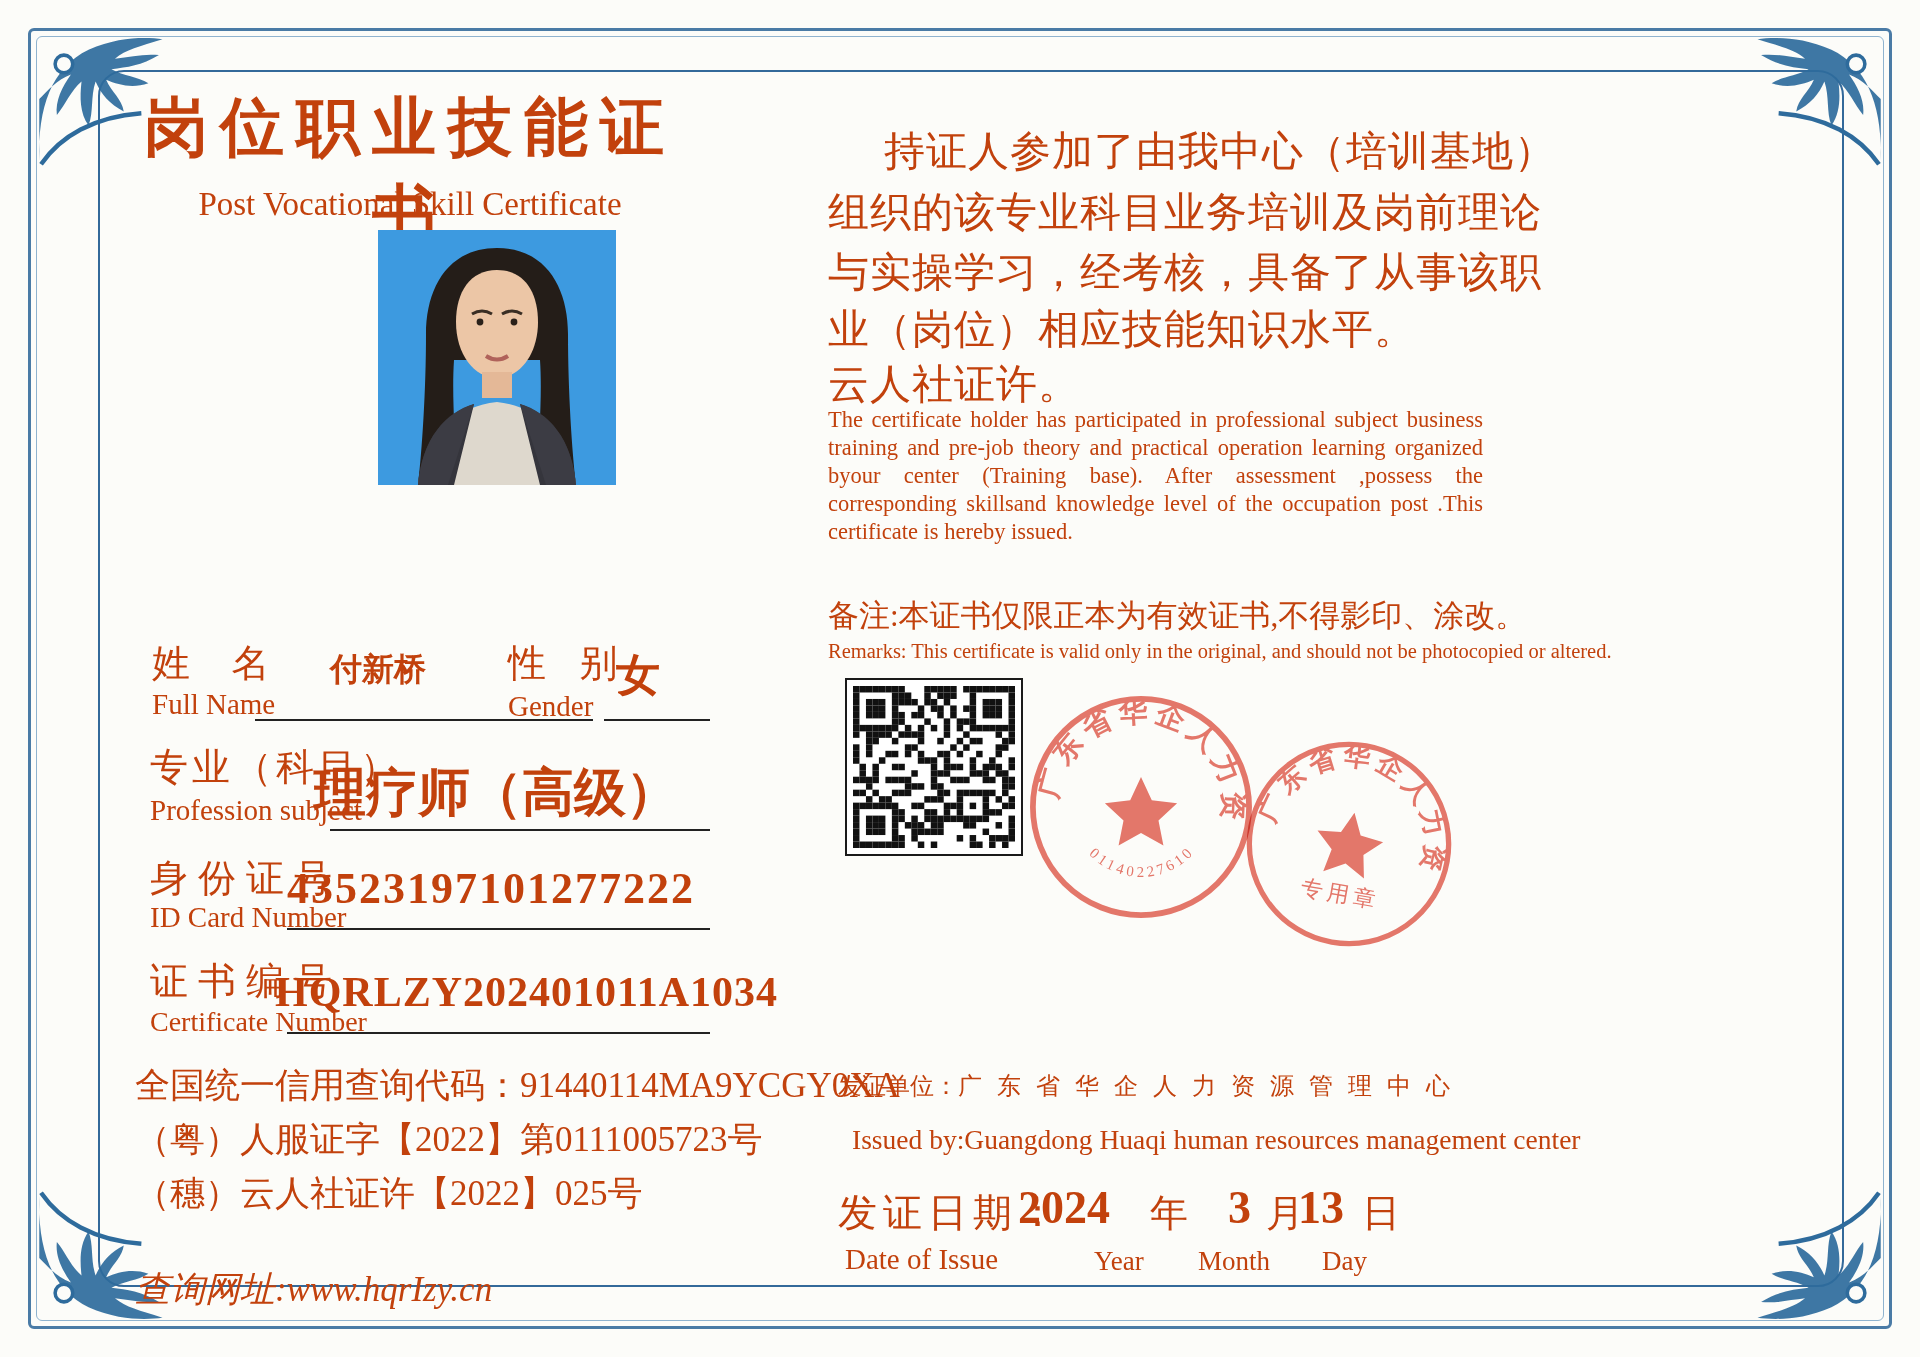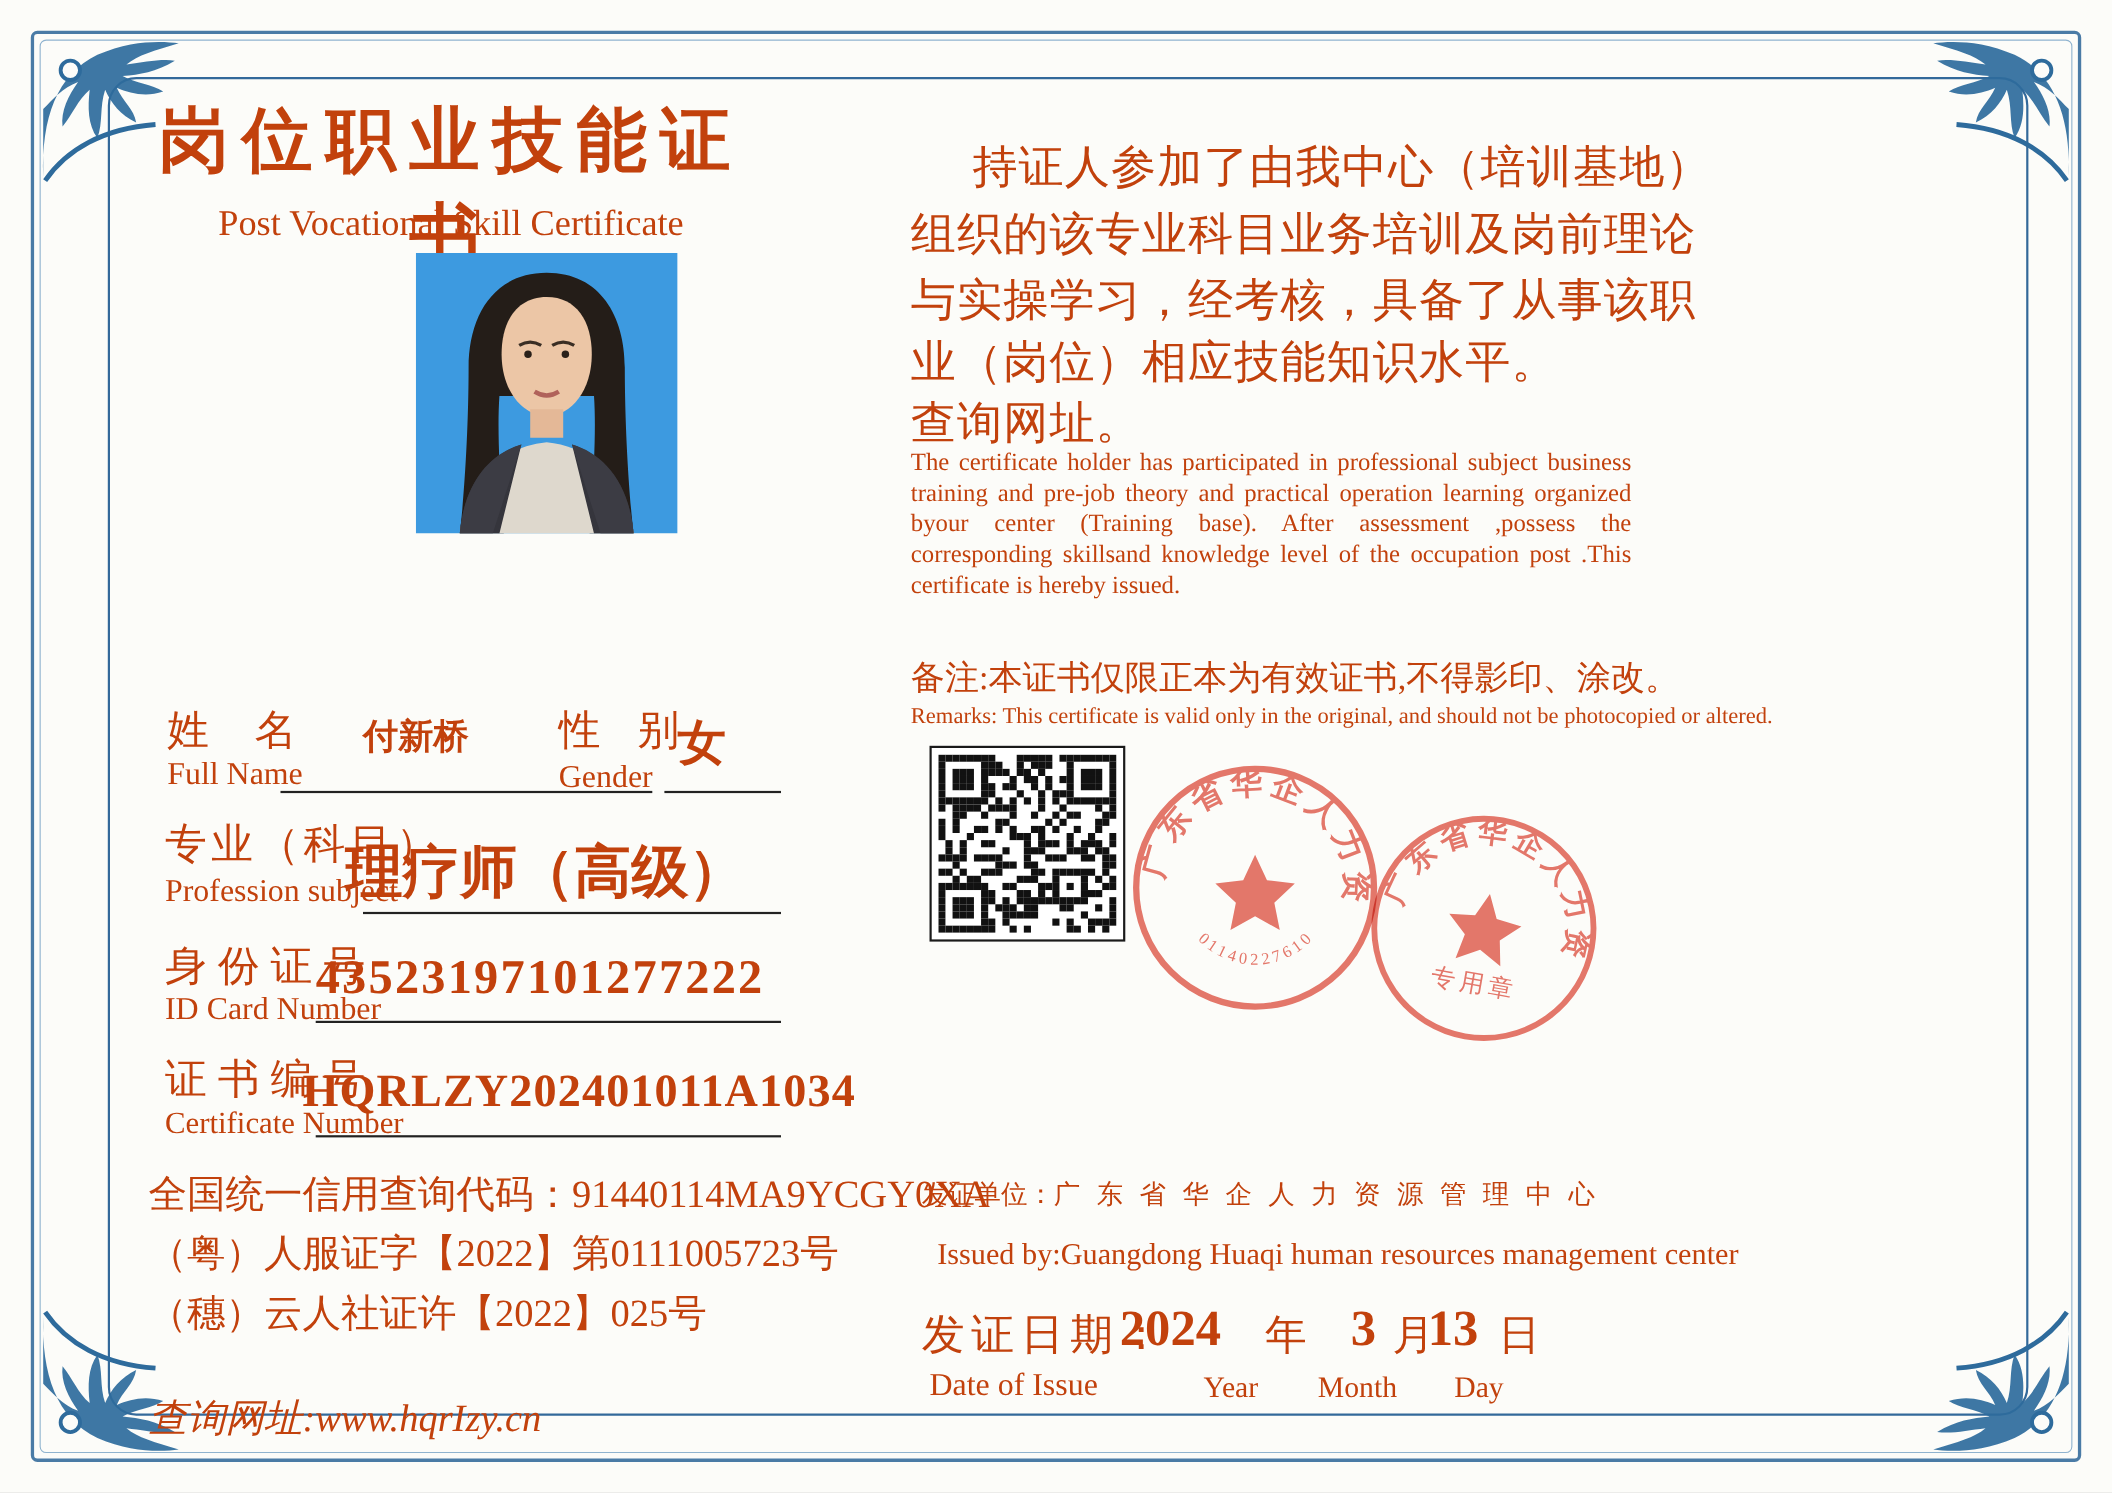--- a/index.html
+++ b/index.html
@@ -120,21 +120,21 @@
 
   <div class="abs foot-line" style="left:135px;top:1062px;">全国统一信用查询代码：91440114MA9YCGY0XA</div>
   <div class="abs foot-line" style="left:135px;top:1116px;">（粤）人服证字【2022】第0111005723号</div>
   <div class="abs foot-line" style="left:135px;top:1170px;">（穗）云人社证许【2022】025号</div>
   <div class="abs foot-line" style="left:135px;top:1266px;font-style:italic;">查询网址:www.hqrIzy.cn</div>
 
   <div class="abs body-cn" style="left:884px;top:124px;">持证人参加了由我中心（培训基地）</div>
   <div class="abs body-cn" style="left:828px;top:185px;">组织的该专业科目业务培训及岗前理论</div>
   <div class="abs body-cn" style="left:828px;top:245px;">与实操学习，经考核，具备了从事该职</div>
   <div class="abs body-cn" style="left:828px;top:302px;">业（岗位）相应技能知识水平。</div>
-  <div class="abs body-cn" style="left:828px;top:357px;">查询网址。</div>
+  <div class="abs body-cn" style="left:828px;top:357px;">云人社证许。</div>
 
   <div class="abs body-en">The certificate holder has participated in professional subject business training and pre-job theory and practical operation learning organized byour center (Training base). After assessment ,possess the corresponding skillsand knowledge level of the occupation post .This certificate is hereby issued.</div>
 
   <div class="abs remarks-cn">备注:本证书仅限正本为有效证书,不得影印、涂改。</div>
   <div class="abs remarks-en">Remarks: This certificate is valid only in the original, and should not be photocopied or altered.</div>
 
   <div class="abs qr" id="qr">
       <svg viewBox="0 0 175 175">
         <rect x="0" y="0" width="7" height="7" fill="#111"></rect>
         <rect x="7" y="0" width="7" height="7" fill="#111"></rect>

